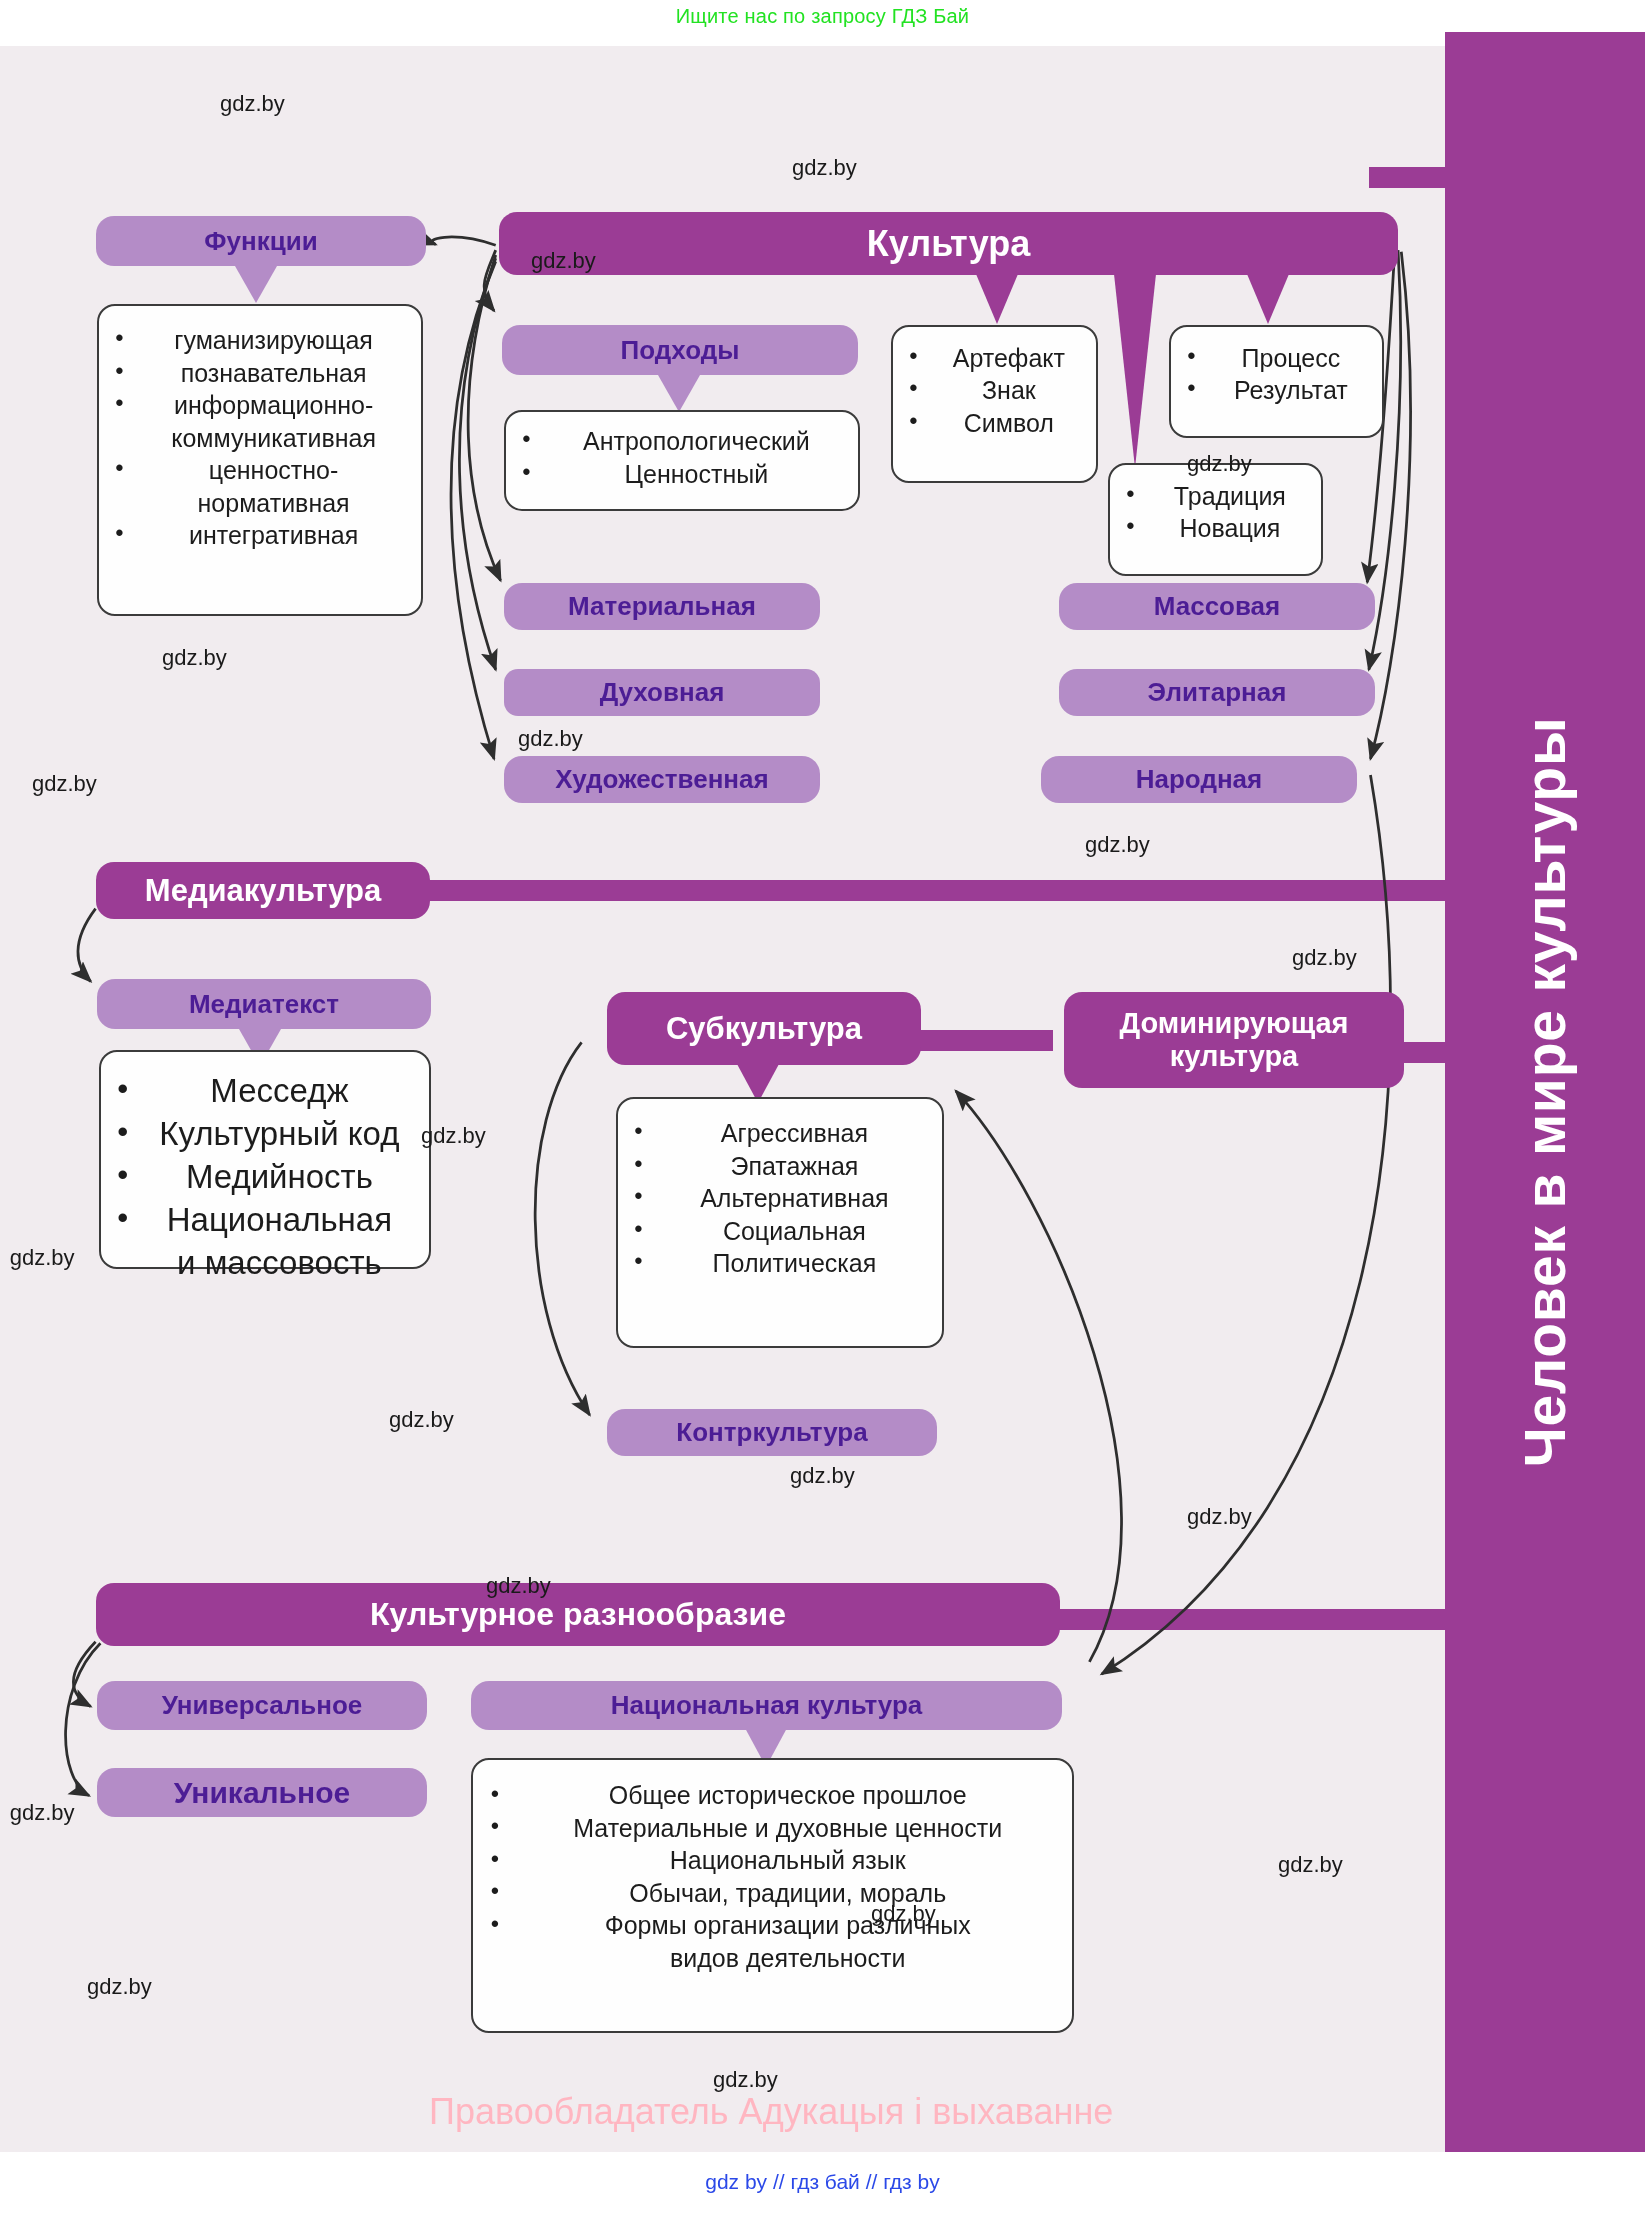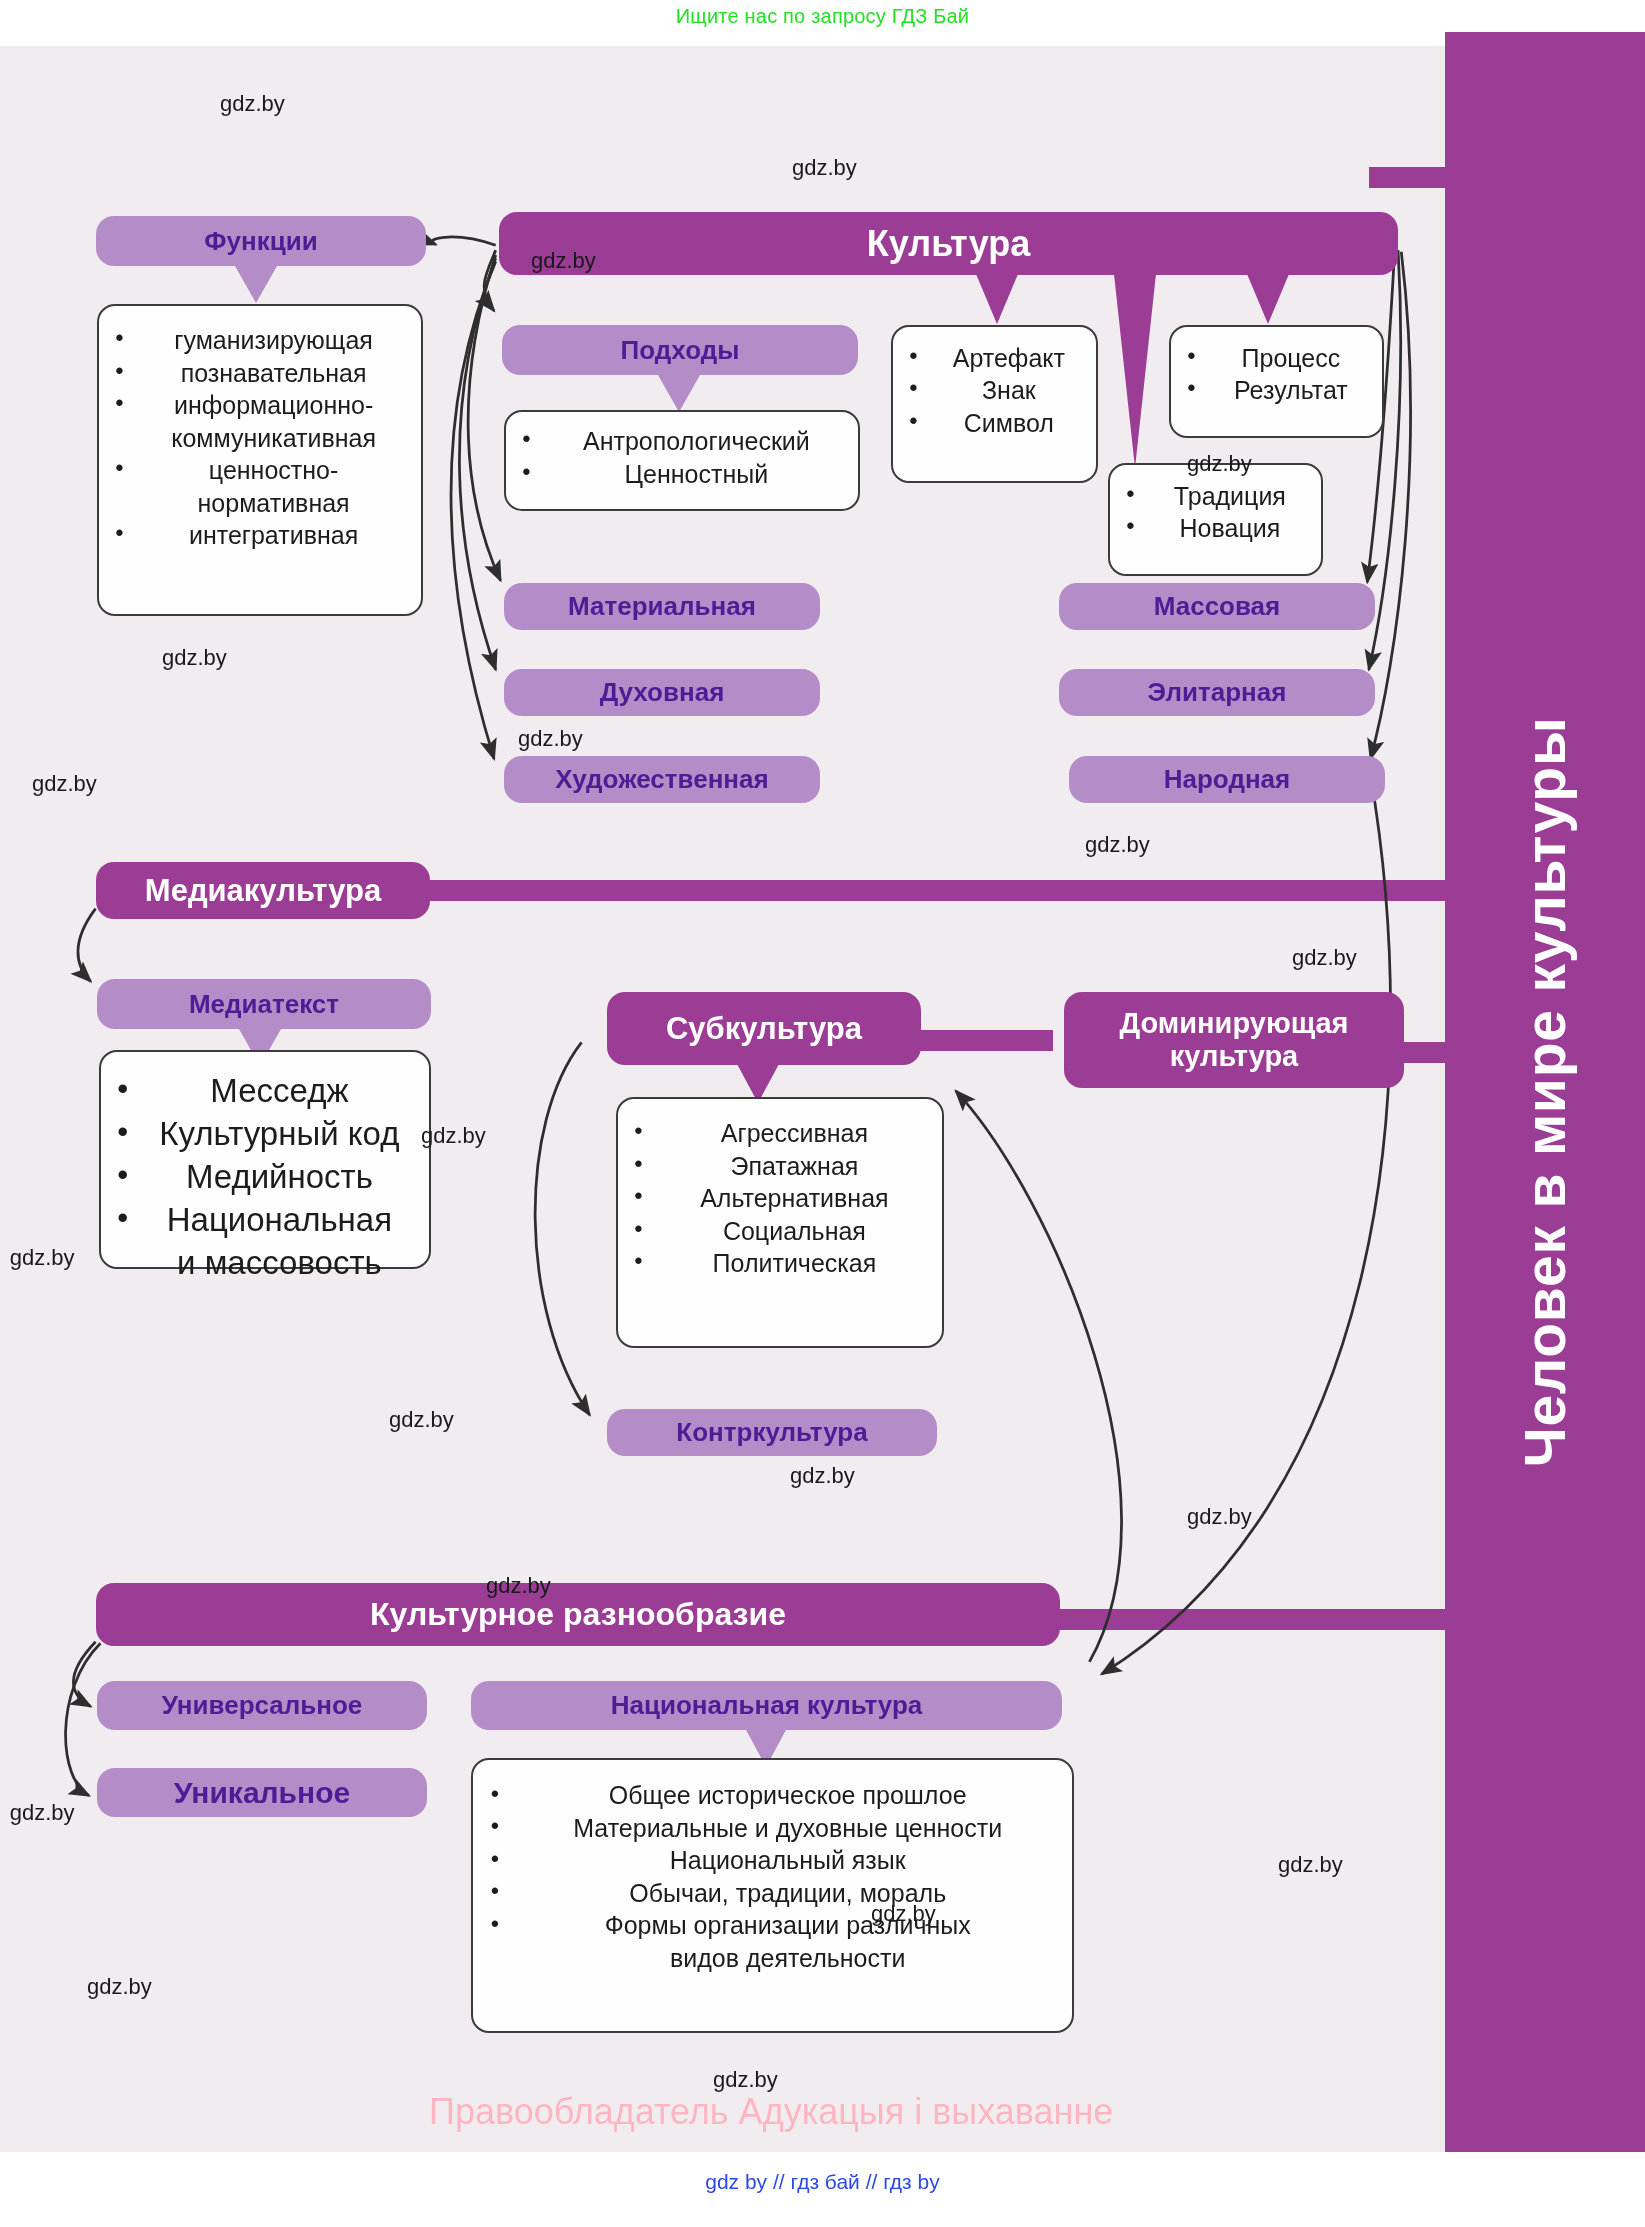--- a/index.html
+++ b/index.html
@@ -158,34 +158,34 @@
     <div class="node whitebox" style="left:1108px;top:417px;width:215px;height:113px;font-size:25px;padding:14.6px 4.9px 0 9.7px;">
       <ul>
         <li>Традиция</li>
         <li>Новация</li>
       </ul>
     </div>
 
     <div class="node light" style="left:504px;top:537px;width:316px;height:47px;font-size:26px;">
       <span>Материальная</span>
     </div>
-    <div class="node light" style="left:504px;top:623px;width:316px;height:47px;font-size:26px;">
+    <div class="node light" style="left:504px;top:623px;width:316px;height:47px;font-size:26px;border-radius:14px;">
       <span>Духовная</span>
     </div>
     <div class="node light" style="left:504px;top:710px;width:316px;height:47px;font-size:26px;">
       <span>Художественная</span>
     </div>
 
     <div class="node light" style="left:1059px;top:537px;width:316px;height:47px;font-size:26px;">
       <span>Массовая</span>
     </div>
     <div class="node light" style="left:1059px;top:623px;width:316px;height:47px;font-size:26px;">
       <span>Элитарная</span>
     </div>
-    <div class="node light" style="left:1069px;top:710px;width:316px;height:47px;font-size:26px;">
+    <div class="node light" style="left:1041px;top:710px;width:316px;height:47px;font-size:26px;">
       <span>Народная</span>
     </div>
 
     <div class="node dark" style="left:96px;top:816px;width:334px;height:57px;font-size:31px;">
       <span>Медиакультура</span>
     </div>
 
     <div class="node light" style="left:97px;top:933px;width:334px;height:50px;font-size:26px;">
       <span>Медиатекст</span>
     </div>

